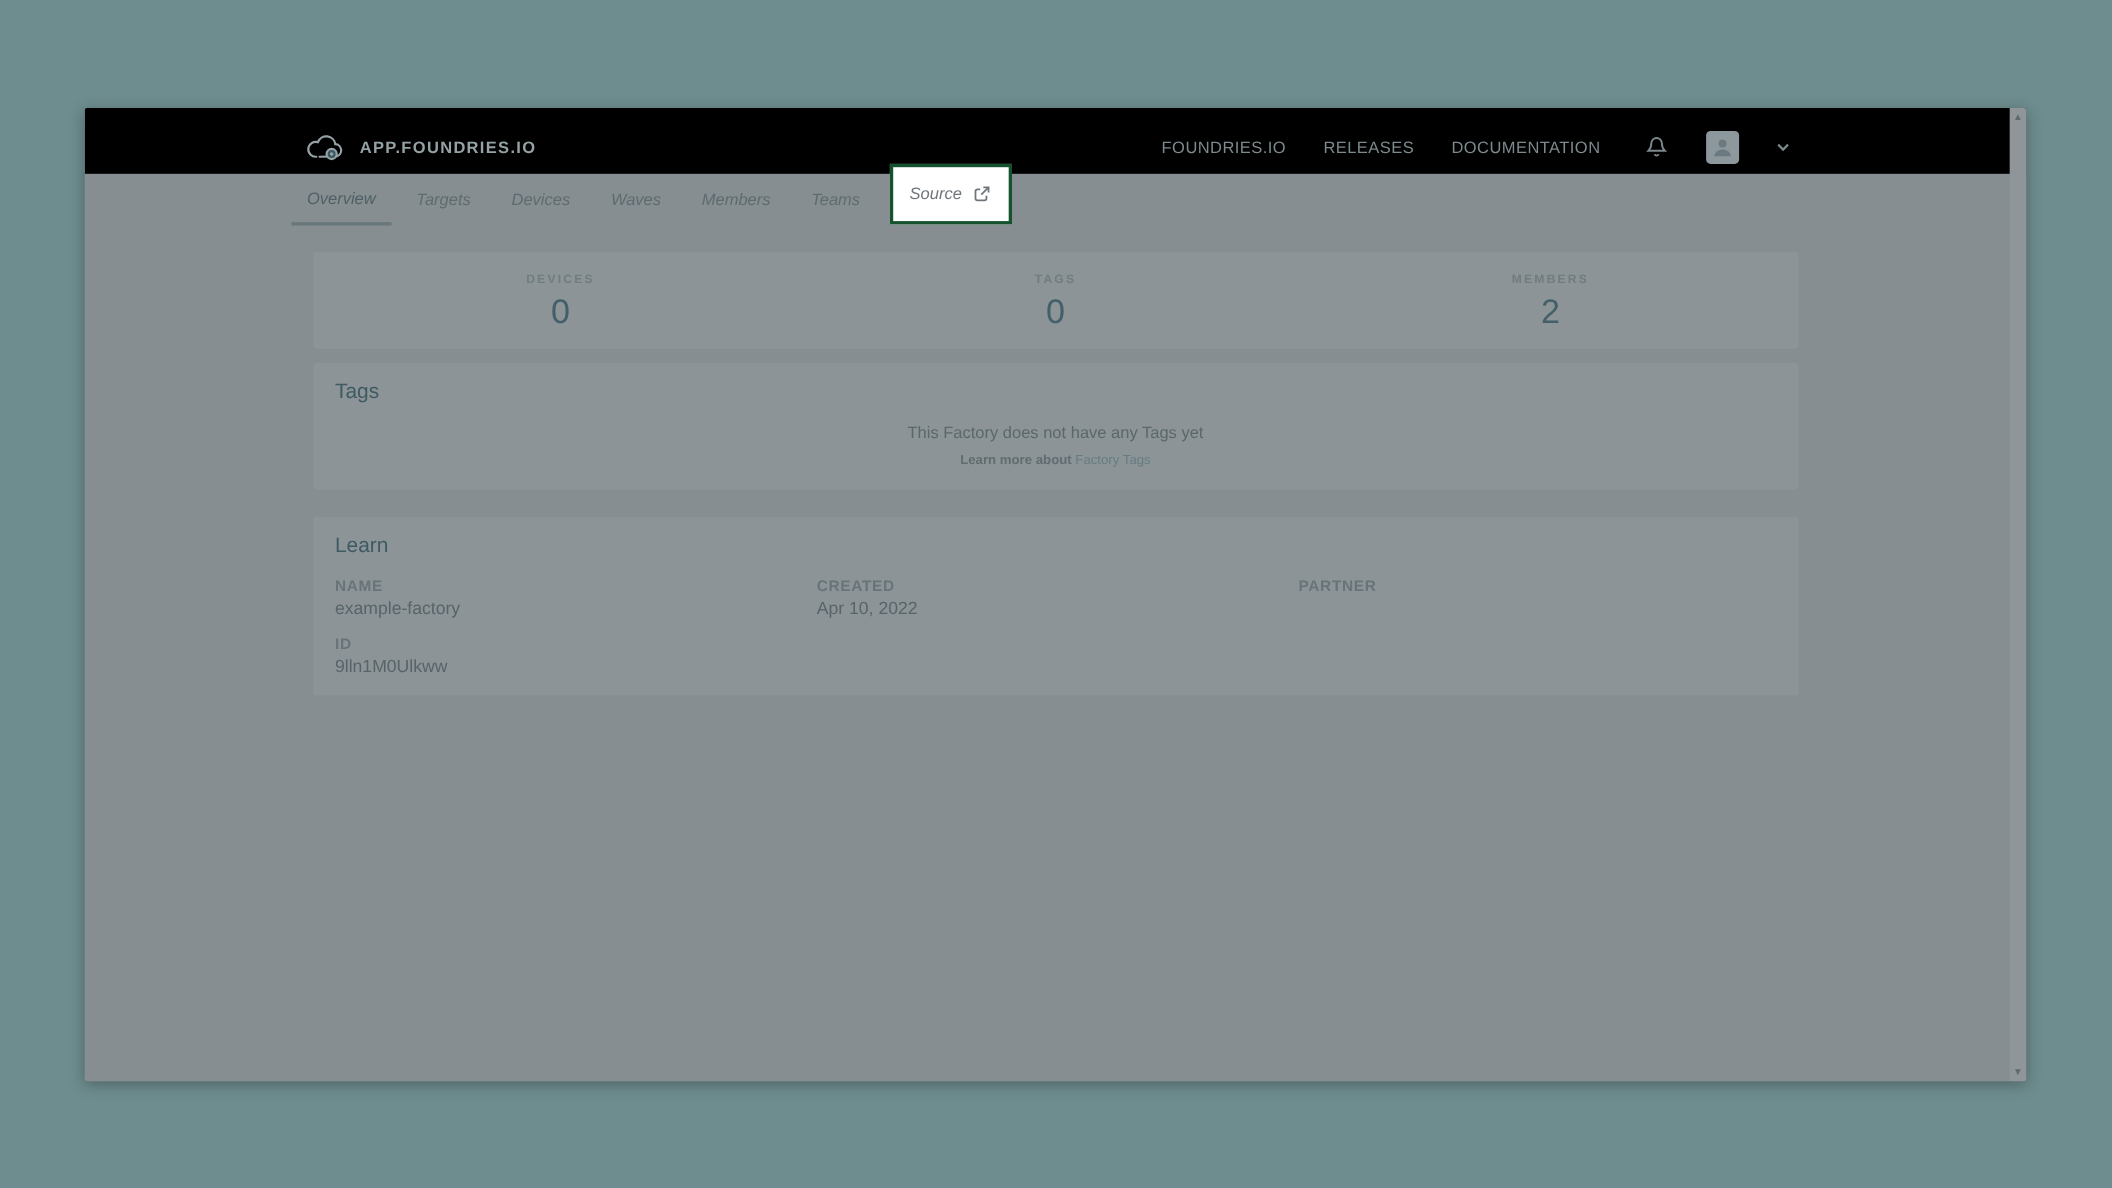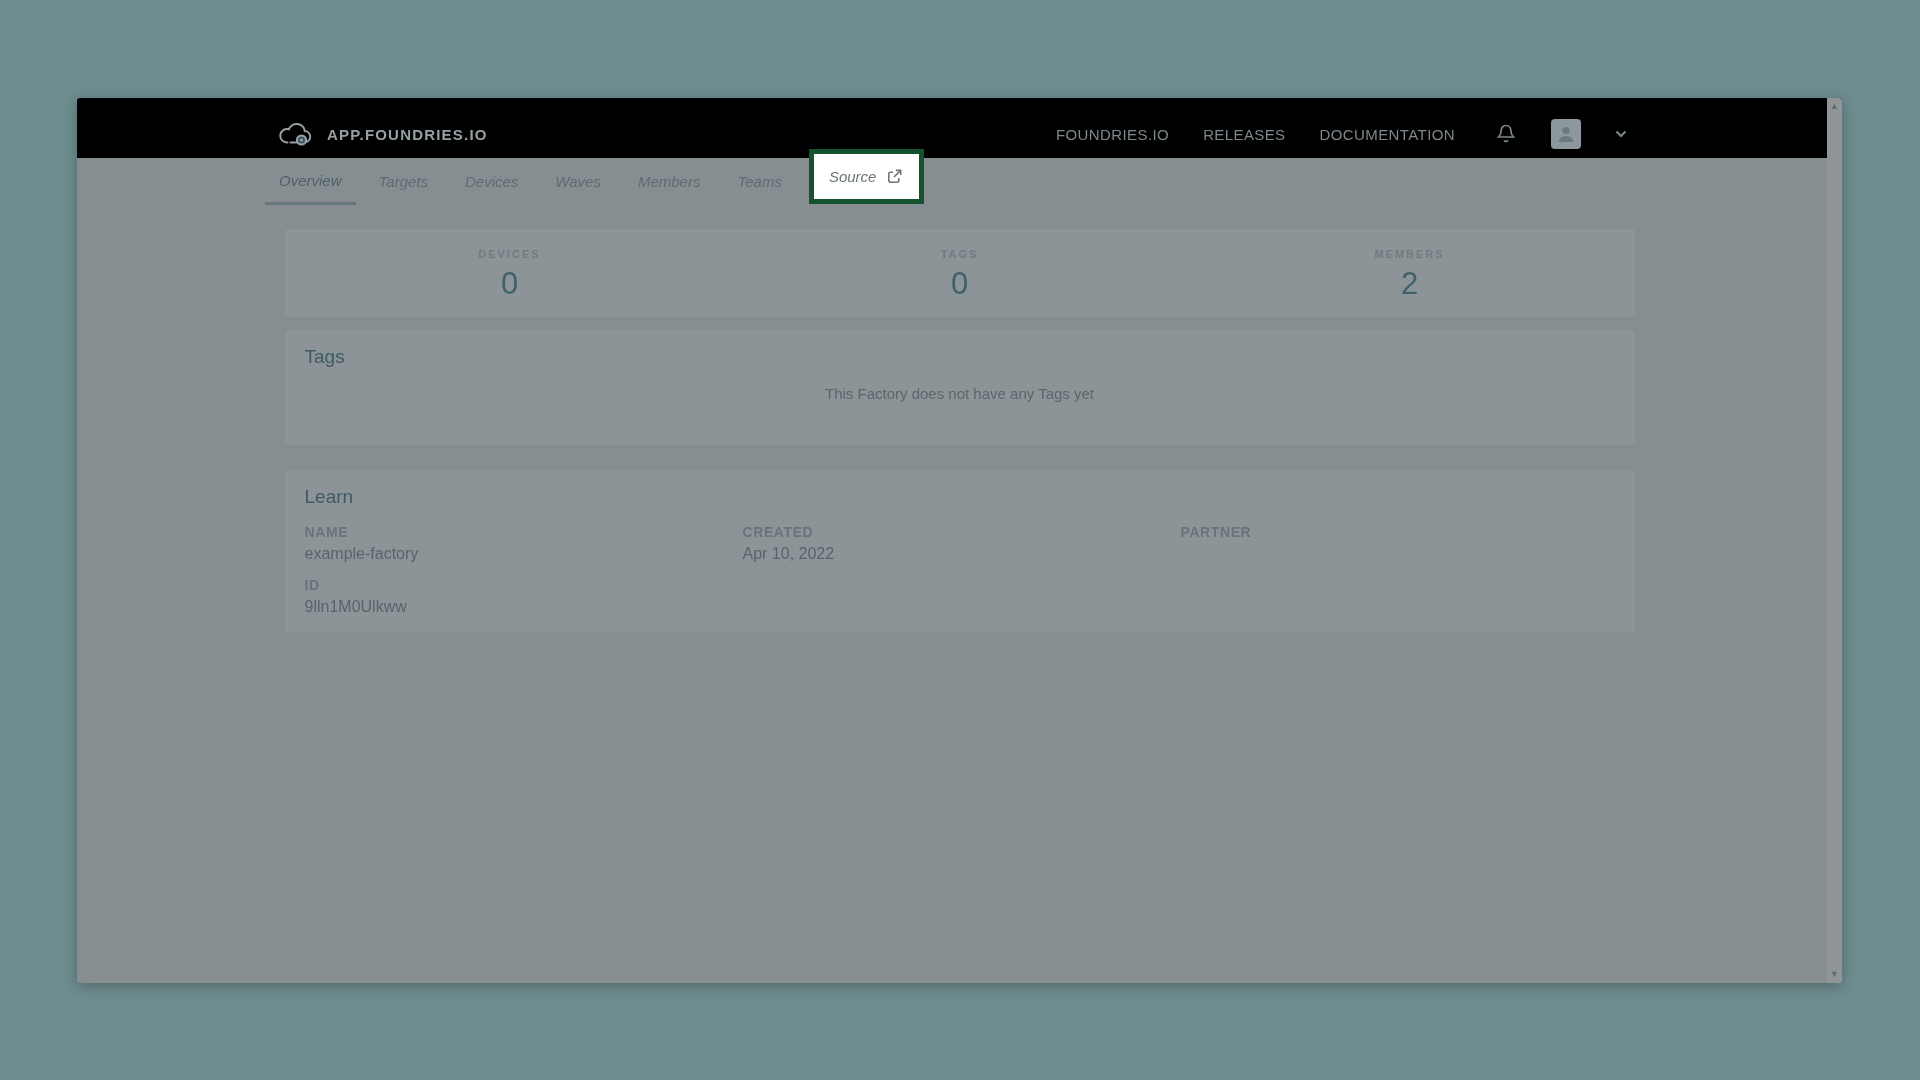--- a/index.html
+++ b/index.html
@@ -46,21 +46,21 @@
     height:47px;display:flex;align-items:stretch;
     padding:0 188px;position:relative;
   }
   .tab{
     display:flex;align-items:center;padding:0 14px;margin-right:9px;
     font-size:15px;color:#5e6b70;cursor:pointer;white-space:nowrap;font-style:italic;
   }
   .tab.active{color:#4f6166;border-bottom:3px solid #68777c;}
   .tab.highlight{
     margin-top:-9px;height:55px;align-self:flex-start;
-    background:#ffffff;border:5px solid #14532d;
+    background:#ffffff;border:3px solid #14532d;
     color:#6e767b;padding:0 15px;gap:9px;z-index:4;margin-left:4px;
   }
   .tab.highlight .ext{display:flex;color:#6e767b;}
   
   .content{width:1350px;margin:0 auto;}
   .card{background:#8d9497;border-radius:3px;}
   .stats-card{
     margin-top:24px;height:88px;display:flex;align-items:center;
   }
   .stat{flex:1;text-align:center;cursor:pointer;padding-top:4px;}
@@ -167,20 +167,23 @@
         </div>
         <div class="stat">
           <div class="stat-label">MEMBERS</div>
           <div class="stat-value">2</div>
         </div>
       </div>
 
       <div class="card tags-card">
         <div class="card-title">Tags</div>
         <div class="tags-empty">This Factory does not have any Tags yet</div>
+        <div class="tags-learn">
+          <span>Learn more about </span><span class="link">Factory Tags</span>
+        </div>
       </div>
 
       <div class="card info-card">
         <div class="card-title">Learn</div>
         <div class="info-grid">
           <div>
             <div class="field-label">NAME</div>
             <div class="field-value">example-factory</div>
           </div>
           <div>

